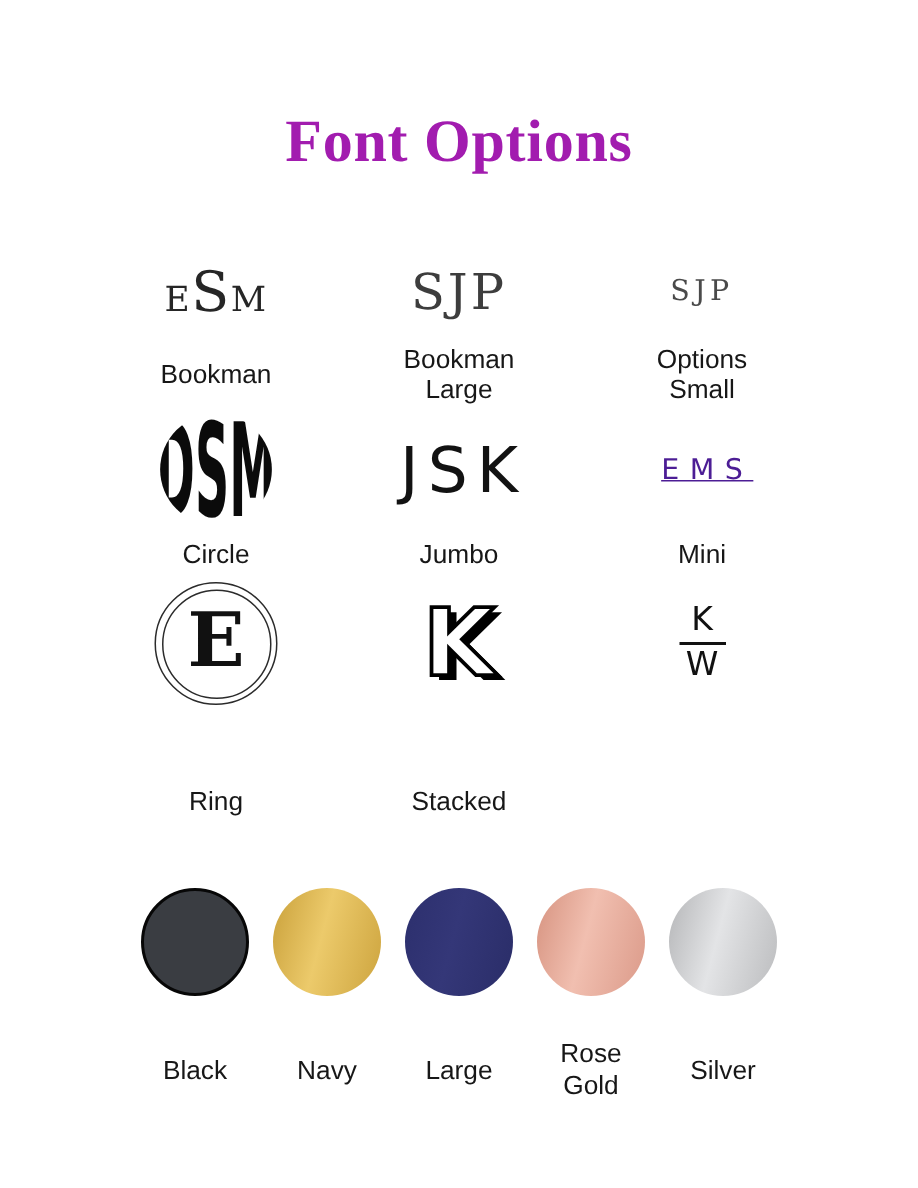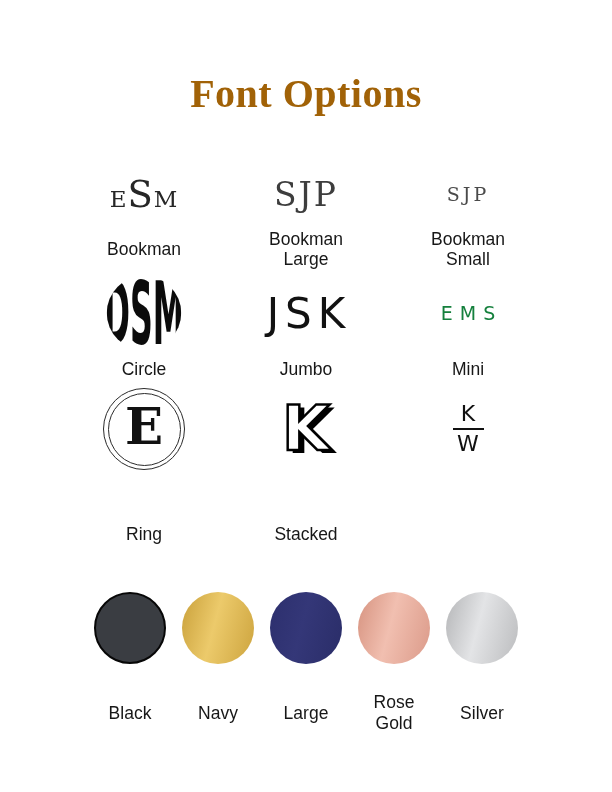--- a/index.html
+++ b/index.html
@@ -9,21 +9,21 @@
   .page { width: 612px; height: 792px; position: relative; background: #ffffff; }
 
   
   .title {
     margin-top: 70px;
     text-align: center;
     font-family: "Liberation Serif", "DejaVu Serif", serif;
     font-weight: 700;
     font-size: 40px;
     letter-spacing: 0.5px;
-    color: #a16207;
+    color: #a21caf;
   }
 
   
   .grid {
     margin: 46px auto 0 auto;
     width: 486px;
     display: grid;
     grid-template-columns: 162px 162px 162px;
   }
   .cell { display: flex; flex-direction: column; align-items: center; }
@@ -45,21 +45,21 @@
 
   
   .bookman-mixed { font-family: "DejaVu Serif", serif; color: #262626; display: flex; align-items: baseline; letter-spacing: 1px; }
   .bm-small { font-size: 23px; }
   .bm-big   { font-size: 37px; }
   .sjp-large { font-family: "DejaVu Serif", serif; font-size: 33px; letter-spacing: 2px; color: #3d3d3d; }
   .sjp-small { font-family: "DejaVu Serif", serif; font-size: 19px; letter-spacing: 3px; color: #4a4a4a; }
 
   
   .jumbo { font-family: "DejaVu Sans", sans-serif; font-weight: 400; font-size: 42px; letter-spacing: 6px; color: #121212; margin-right: -6px; }
-  .mini  { font-family: "DejaVu Sans", sans-serif; font-weight: 400; font-size: 19px; letter-spacing: 7px; color: #15803d; margin-right: -7px; }
+  .mini  { font-family: "DejaVu Sans", sans-serif; font-weight: 400; font-size: 19px; letter-spacing: 7px; color: #4c1d95; margin-right: -7px; text-decoration: underline; }
 
   
   .ring-outer {
     width: 82px; height: 82px; border: 1.5px solid #2b2b2b; border-radius: 50%;
     display: flex; align-items: center; justify-content: center;
   }
   .ring-inner {
     width: 73px; height: 73px; border: 1.5px solid #2b2b2b; border-radius: 50%;
     display: flex; align-items: center; justify-content: center;
   }
@@ -116,21 +116,21 @@
       <div class="label-area">
         <div class="label">Bookman Large</div>
       </div>
     </div>
 
     <div class="cell r1">
       <div class="sample-box">
         <span class="sjp-small">SJP</span>
       </div>
       <div class="label-area">
-        <div class="label">Bookman Small</div>
+        <div class="label">Options Small</div>
       </div>
     </div>
 
     <div class="cell r2">
       <div class="sample-box">
         <svg width="76" height="76" viewBox="0 0 100 100">
           <defs>
               <clipPath id="circClip">
                 <circle cx="50" cy="50" r="49"></circle>
               </clipPath>

